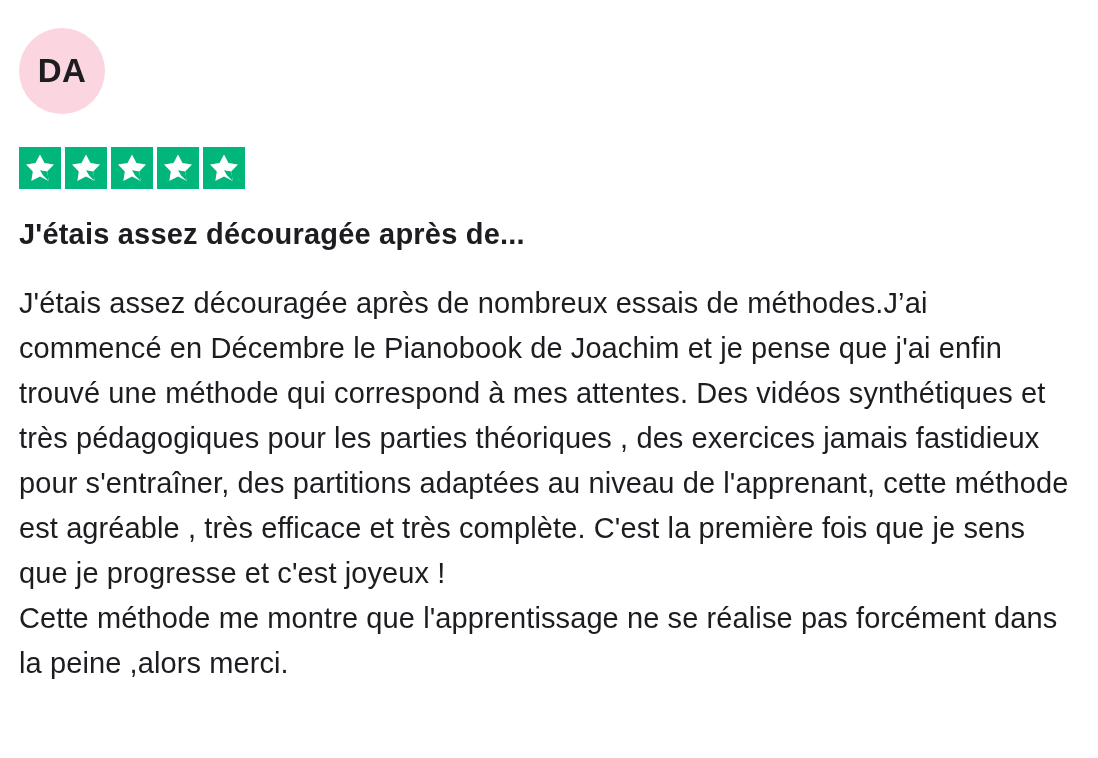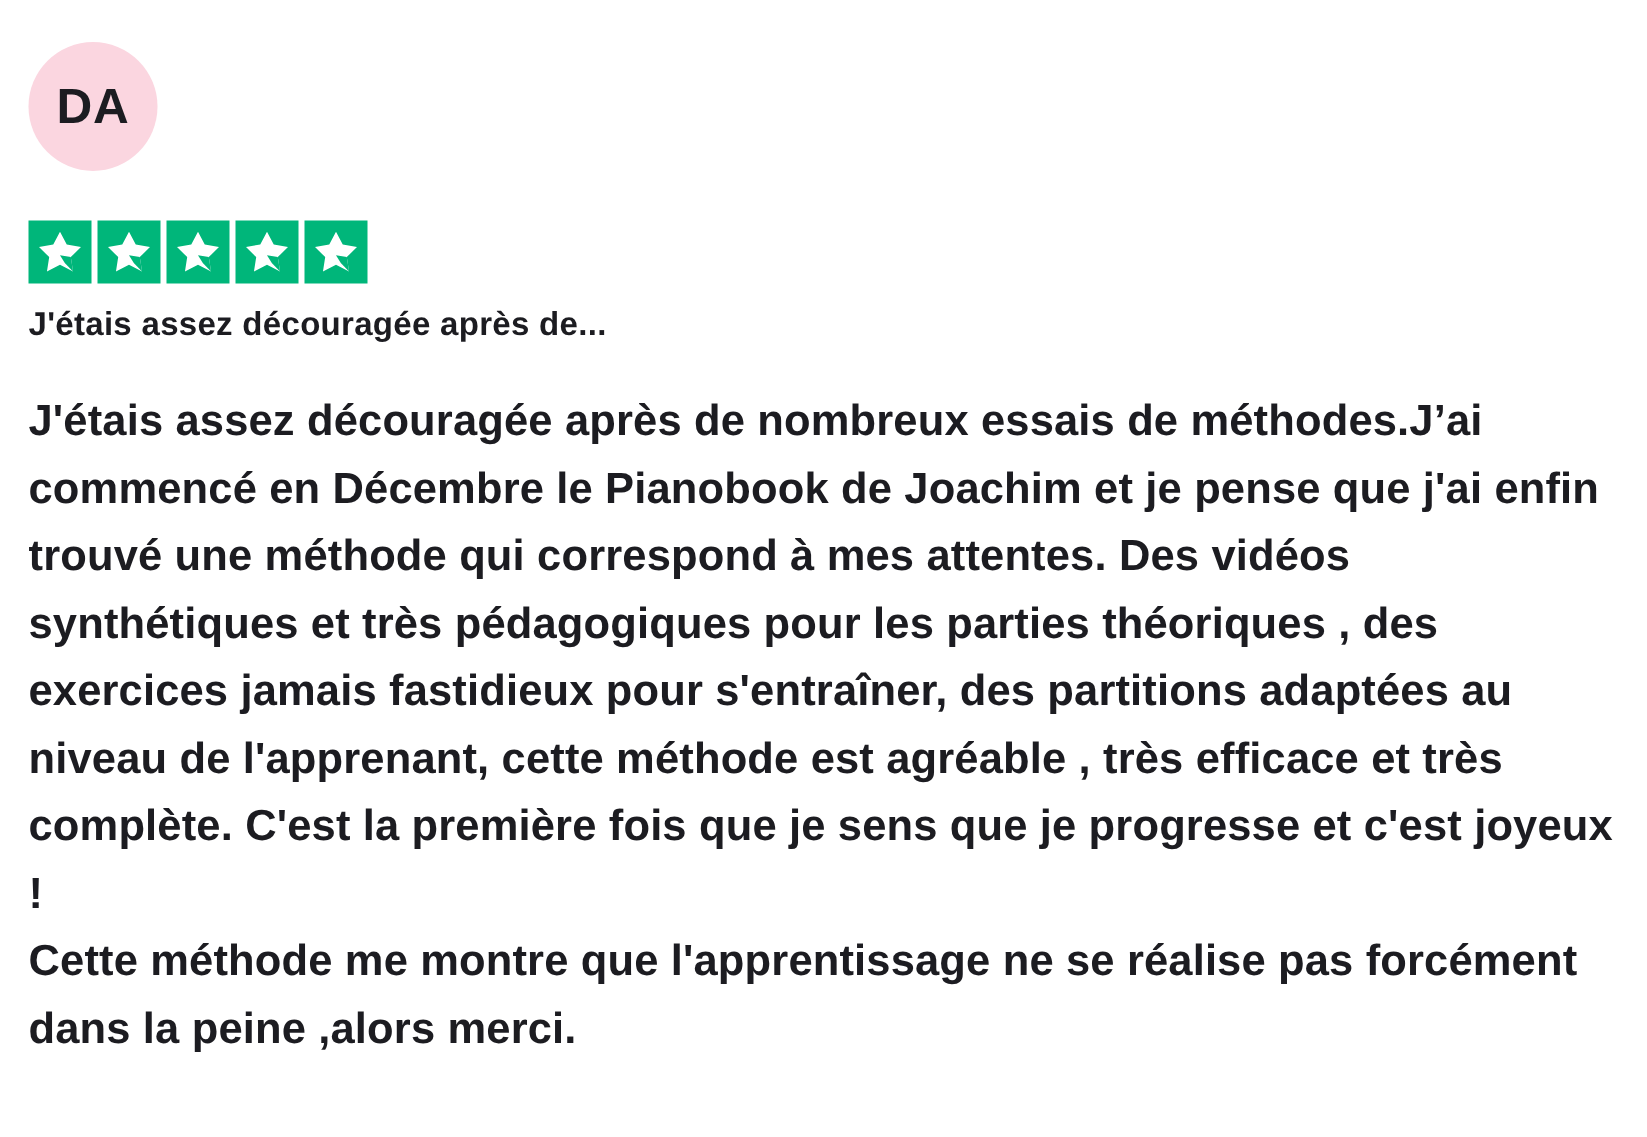--- a/index.html
+++ b/index.html
@@ -87,31 +87,31 @@
     width:42px;
     height:42px;
     background:var(--star-green);
     display:flex;
     align-items:center;
     justify-content:center;
     flex:0 0 auto;
   }
   .star svg{display:block;}
   .review-title{
-    margin-top:14px;
-    font-size:22px;
+    margin-top:29px;
+    font-size:29px;
     font-weight:700;
     letter-spacing:0.2px;
     color:var(--text-dark);
     cursor:pointer;
   }
   .review-body{
     margin-top:30px;
     font-size:29px;
-    font-weight:700;
+    font-weight:400;
     line-height:45px;
     letter-spacing:0.1px;
     color:var(--text-dark);
     white-space:pre-line;
     max-width:1060px;
   }
 </style>
 </head>
 <body>
 

